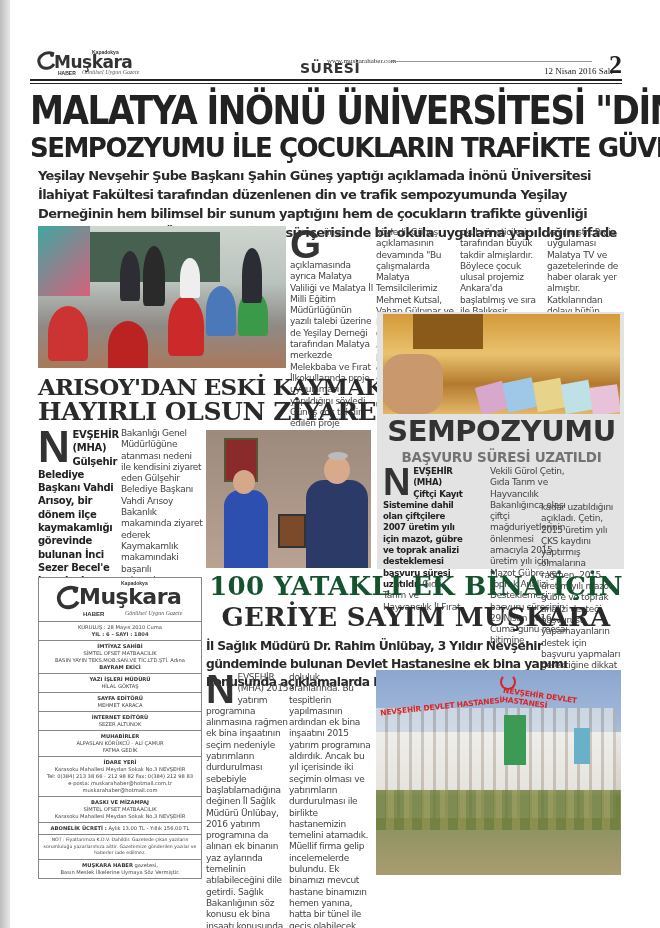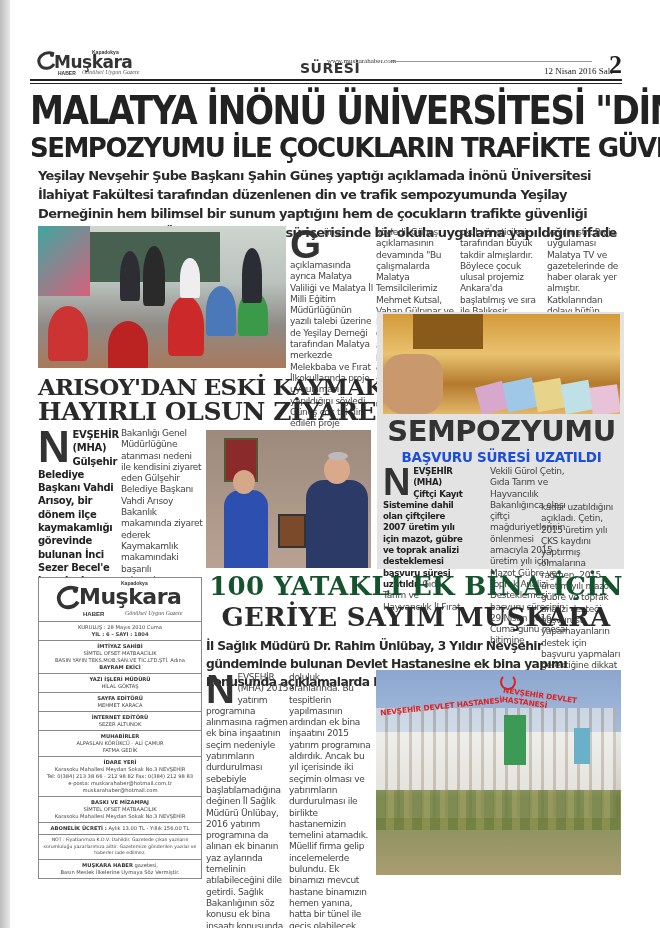--- a/index.html
+++ b/index.html
@@ -46,21 +46,21 @@
   .h2b { left:38px; top:397px; width:336px; text-align:center; font:900 25px "DejaVu Serif", serif; color:#2a2a2a; letter-spacing:-0.4px; white-space:nowrap; }
   .ar1 { left:38px; top:428px; width:82px; }
   .ar1 .bold { font:700 10px "DejaVu Sans", sans-serif; color:#222; line-height:13px; letter-spacing:-0.3px; }
   .ar2 { left:121px; top:428px; width:82px; }
   .ph-visit { left:206px; top:430px; width:165px; height:138px; background:linear-gradient(180deg,#9c8a7d,#b9a293); }
 
   
   .dbox { left:377px; top:312px; width:247px; height:257px; background:#e3e3e3; }
   .ph-farm { left:383px; top:314px; width:237px; height:100px; background:linear-gradient(180deg,#d49a3a 0%,#e8c26f 40%,#b47a2e 70%,#e3b76a 100%); }
   .h3a { left:383px; top:414px; width:237px; text-align:center; font:900 29px "DejaVu Sans", sans-serif; color:#333; letter-spacing:-0.5px; white-space:nowrap; }
-  .h3b { left:383px; top:449px; width:237px; text-align:center; font:900 13.5px "DejaVu Sans", sans-serif; color:#1d4ed8; letter-spacing:-0.3px; white-space:nowrap; }
+  .h3b { left:383px; top:449px; width:237px; text-align:center; font:900 13.5px "DejaVu Sans", sans-serif; color:#737373; letter-spacing:-0.3px; white-space:nowrap; }
   .d1 { left:383px; top:466px; width:80px; }
   .d1 .bold { font:700 8.6px "DejaVu Sans", sans-serif; color:#222; line-height:11.2px; letter-spacing:-0.3px; }
   .d2 { left:490px; top:466px; width:78px; }
   .d3 { left:541px; top:466px; width:82px;margin-top:36px; }
 
   
   .kunye { left:38px; top:577px; width:162px; height:300px; border:1px solid #888; background:#fff; }
   .kunye .logo2 { height:43px; border-bottom:1px solid #888; position:relative; }
   .kunye .sec { border-bottom:1px solid #888; text-align:center; font:5.2px "DejaVu Sans", sans-serif; color:#444; line-height:7px; padding:2px 2px; }
   .kunye .sec b { font-weight:700; color:#333; }

